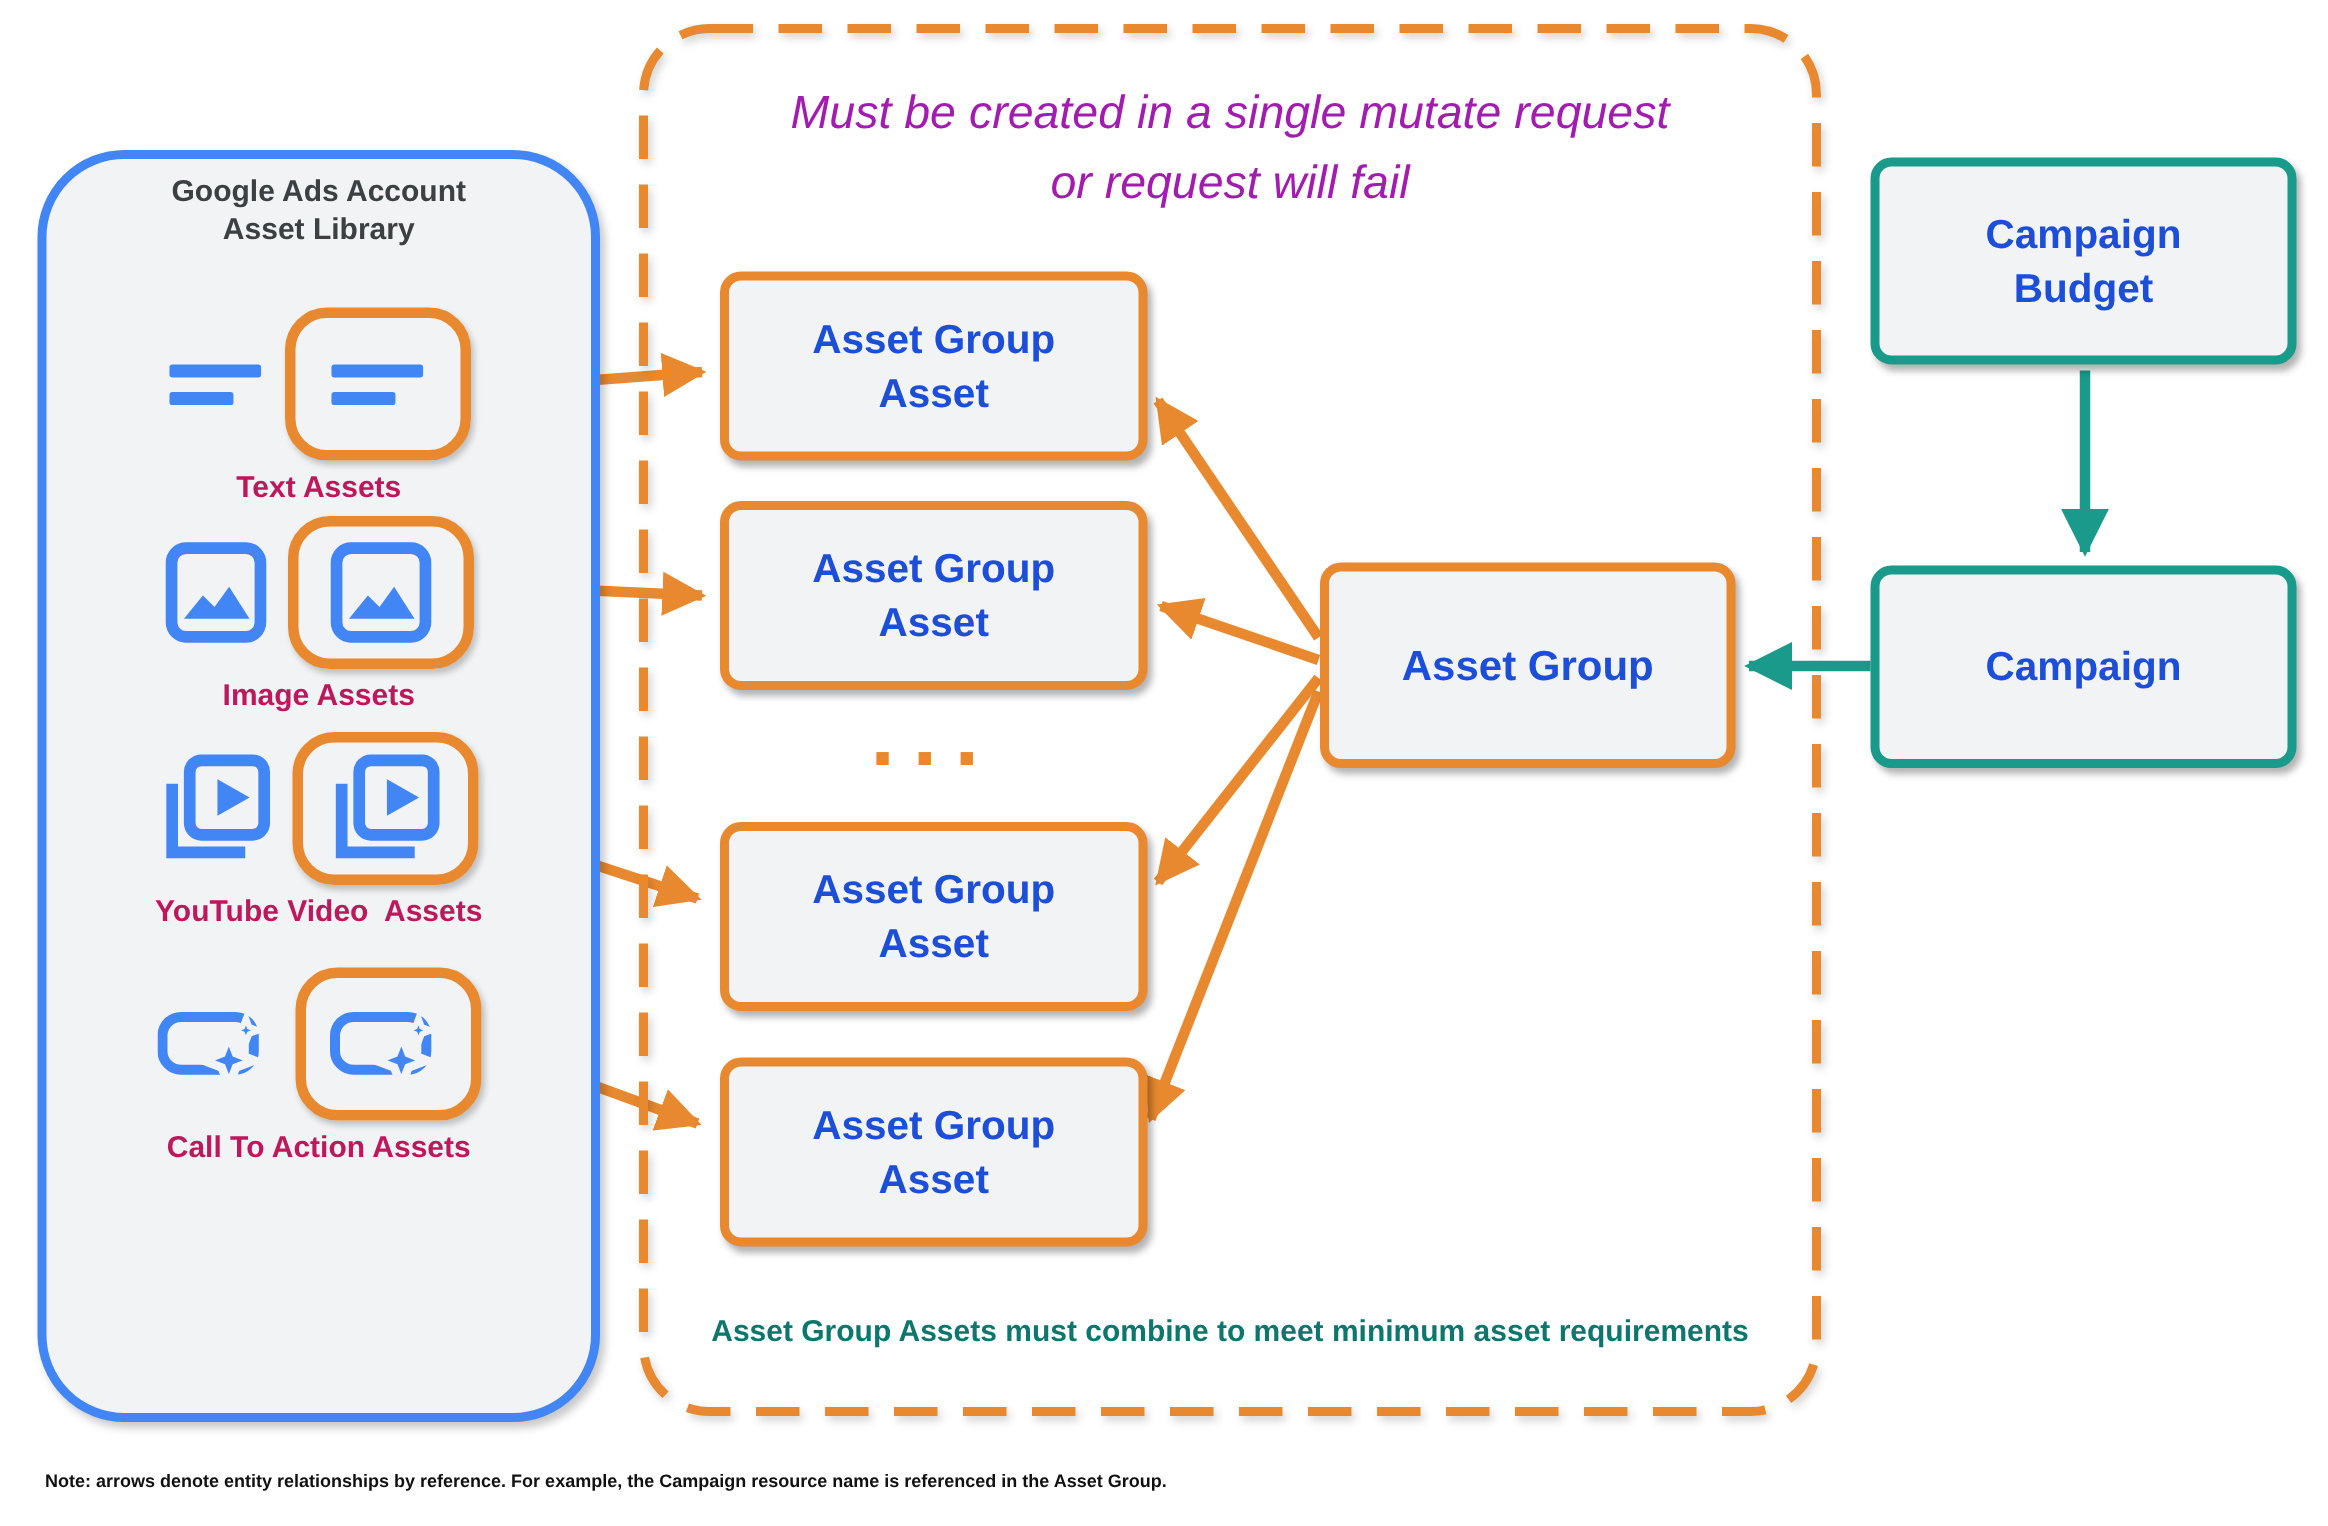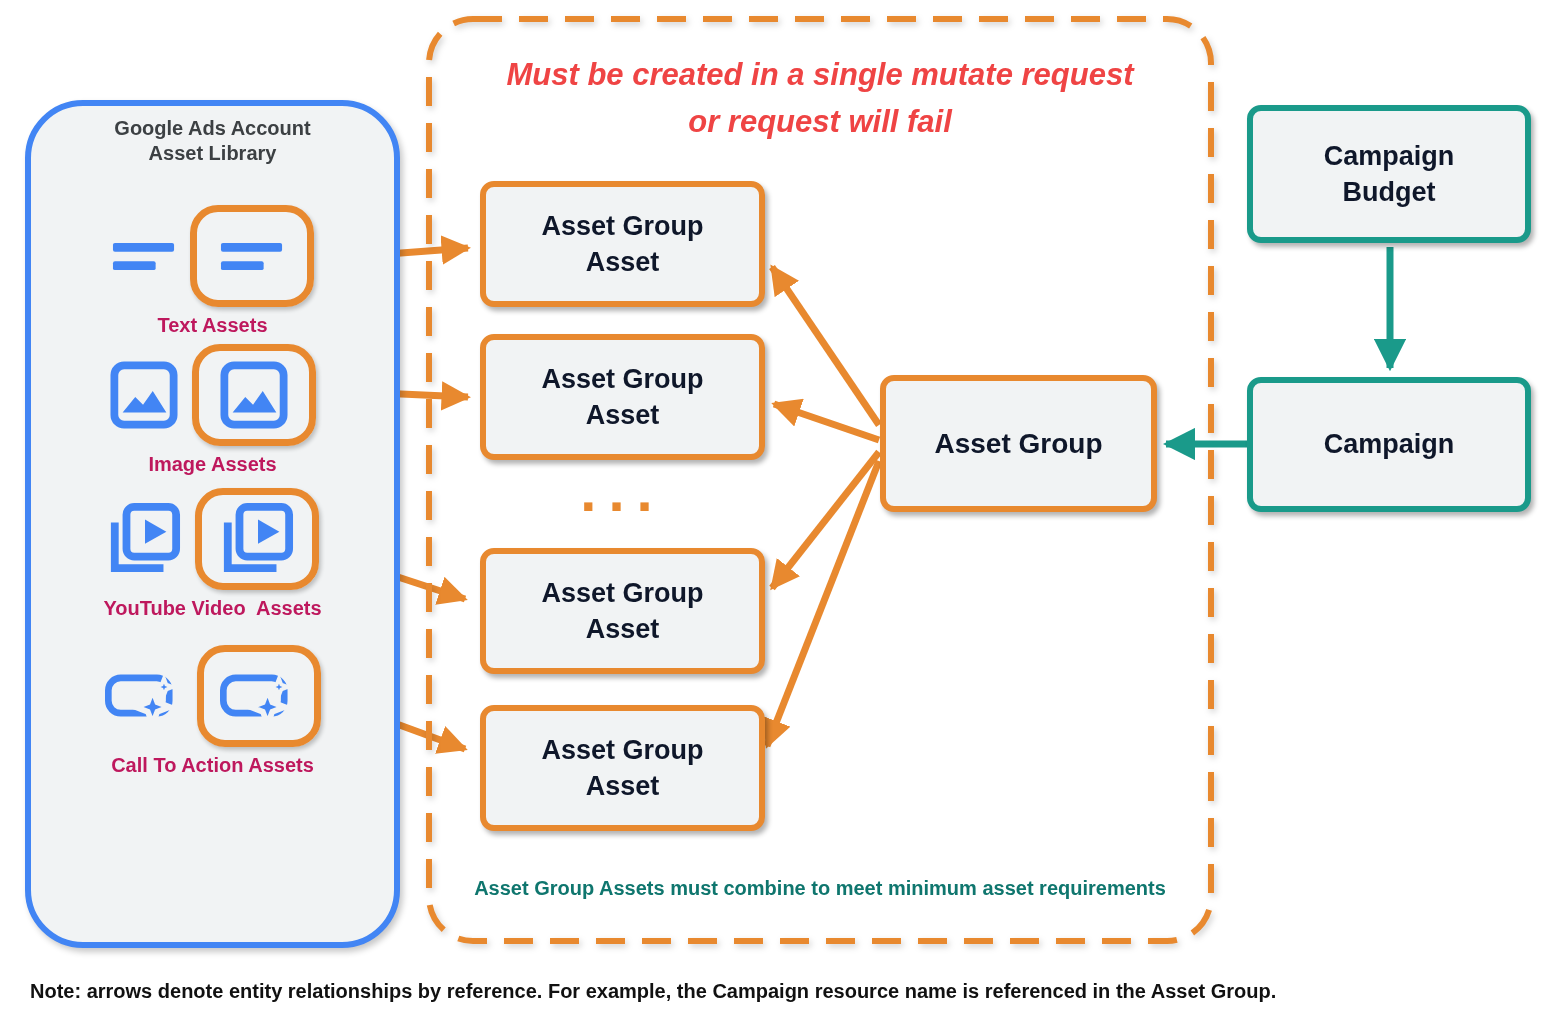--- a/index.html
+++ b/index.html
@@ -27,46 +27,46 @@
   }
   .asset-label{
     margin-top:7px;font-size:20px;font-weight:bold;color:#be185d;white-space:pre;text-align:center;
   }
   .icon svg{display:block;}
   
   .mutate-border{position:absolute;left:425px;top:15px;width:790px;height:930px;
     filter:drop-shadow(2px 3px 3px rgba(0,0,0,.18));pointer-events:none;}
   .mutate-title{
     position:absolute;left:445px;top:52px;width:750px;text-align:center;
-    font-size:31px;font-weight:bold;font-style:italic;color:#ef4444;line-height:1.5;
+    font-size:31px;font-weight:normal;font-style:italic;color:#a21caf;line-height:1.5;
   }
   .box{
     position:absolute;background:#F1F3F4;box-sizing:border-box;
     display:flex;align-items:center;justify-content:center;text-align:center;
-    font-weight:bold;color:#0f172a;box-shadow:3px 4px 5px rgba(0,0,0,.3);
+    font-weight:bold;color:#1d4ed8;box-shadow:3px 4px 5px rgba(0,0,0,.3);
   }
   .box-orange{border:6px solid #E8892F;border-radius:14px;}
   .box-teal{border:6px solid #1A9A8A;border-radius:14px;}
   .aga{left:480px;width:285px;height:126px;font-size:27px;line-height:1.35;}
   .dots{
     position:absolute;left:480px;top:462px;width:285px;text-align:center;
     font-size:58px;font-weight:bold;color:#E8892F;letter-spacing:12px;line-height:1;
   }
   .footnote{
     position:absolute;left:435px;top:877px;width:770px;text-align:center;
     font-size:20px;font-weight:bold;color:#0f766e;
   }
   
   .asset-group{left:880px;top:375px;width:277px;height:137px;font-size:28px;}
   .campaign-budget{left:1247px;top:105px;width:284px;height:138px;font-size:27px;line-height:1.35;}
   .campaign{left:1247px;top:377px;width:284px;height:135px;font-size:27px;}
   
   .note{
     position:absolute;left:30px;top:980px;width:1500px;
-    font-size:20px;font-weight:bold;color:#111;
+    font-size:12px;font-weight:bold;color:#111;
   }
   .arrows{position:absolute;left:0;top:0;pointer-events:none;}
 </style>
 </head>
 <body>
 
 <div class="canvas">
 
   <svg width="0" height="0" style="position:absolute" aria-hidden="true">
     <defs>

